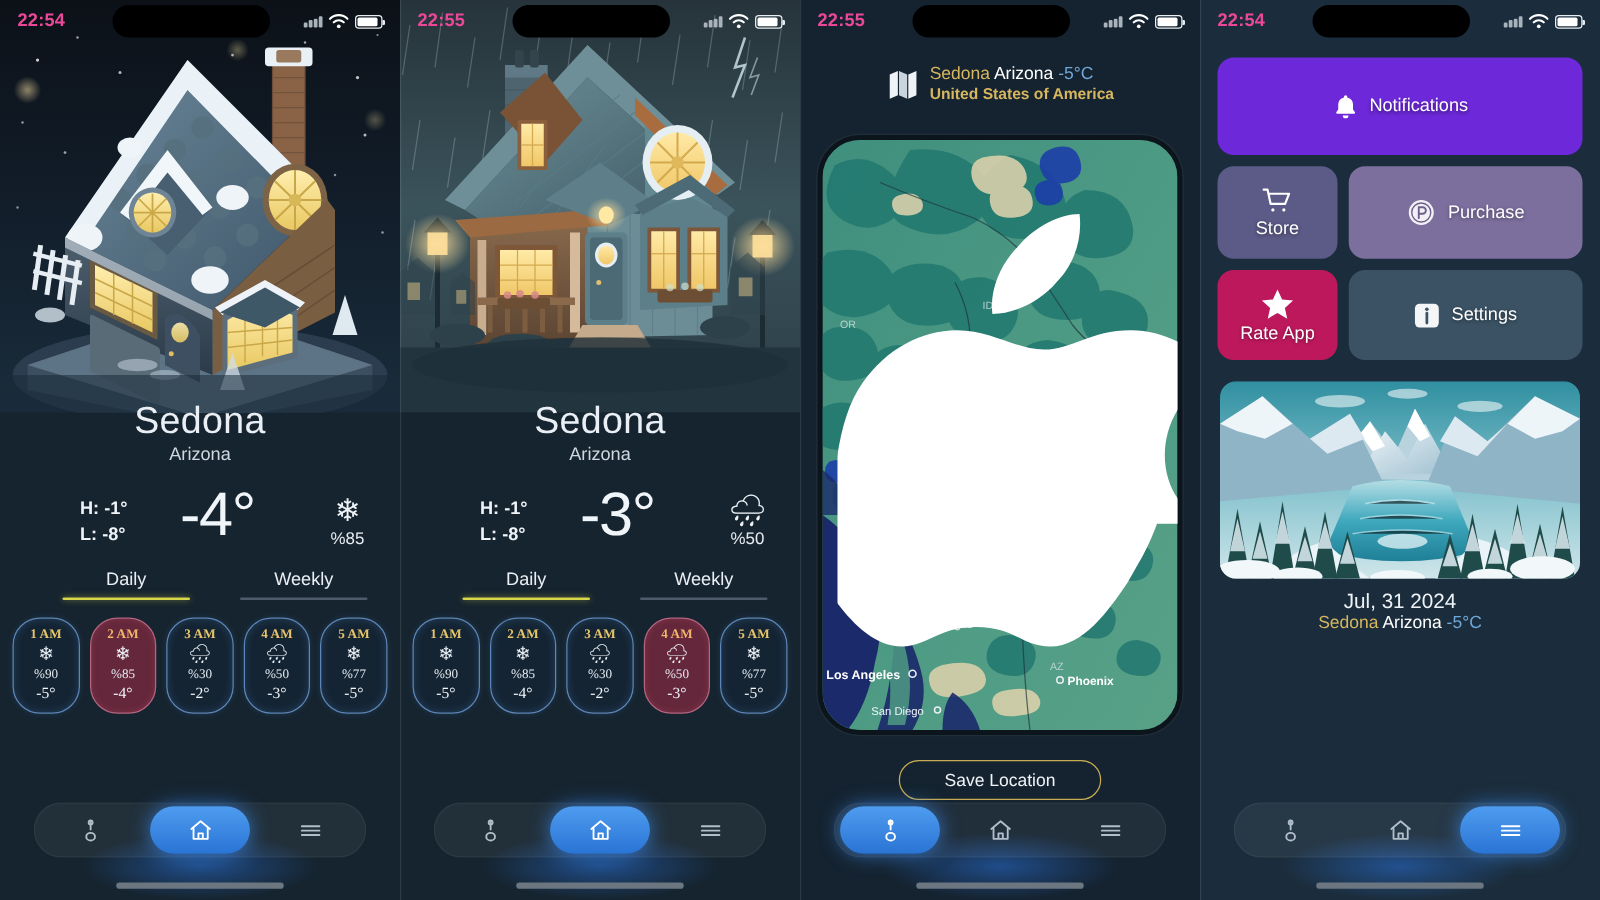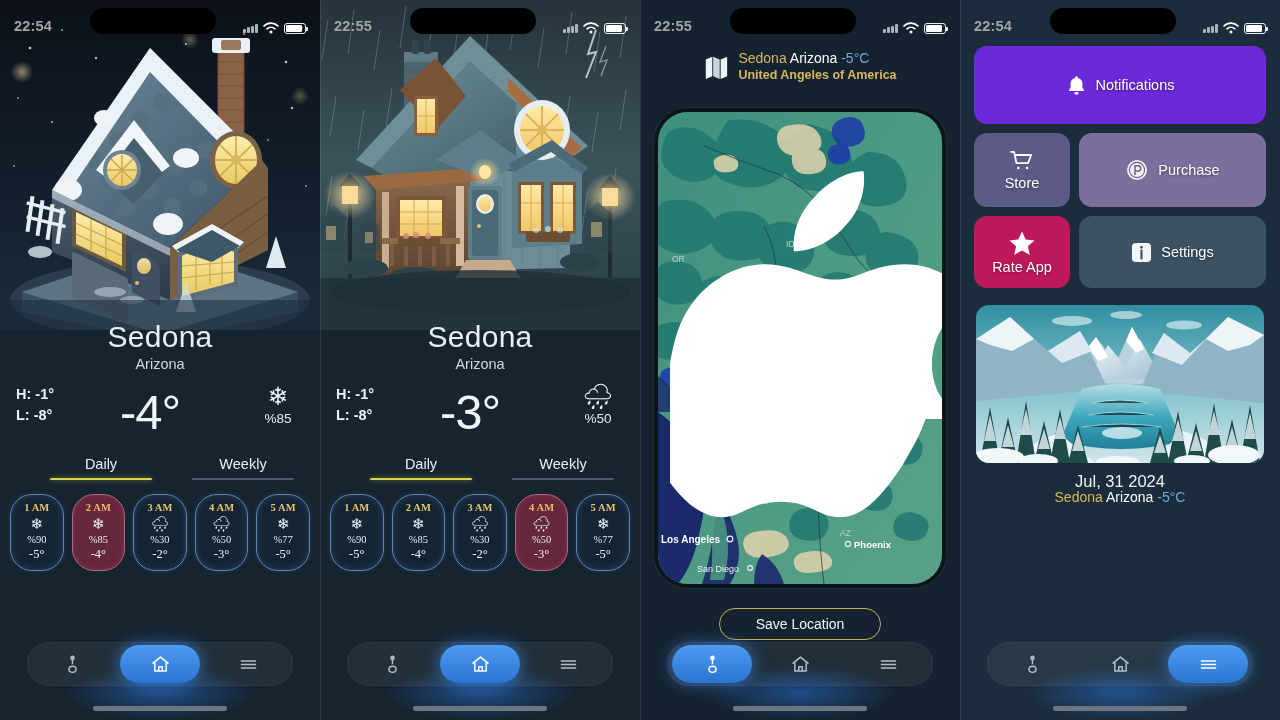--- a/index.html
+++ b/index.html
@@ -13,22 +13,22 @@
 
   .panel { position:relative; width:320px; height:720px; overflow:hidden; background:#16242f; }
   .panel.p1 { width:320px; }
   .panel.p2 { width:320px; }
   .panel.p3 { width:320px; }
   .panel.p4 { width:320px; }
 
   
   .statusbar {
     position:absolute; top:0; left:0; right:0; height:34px;
-    display:flex; align-items:flex-end; z-index:40;
-    padding:0 14px; color:#a3a3a3;
+    display:flex; align-items:center; z-index:40;
+    padding:0 14px; color:#ec4899;
   }
   .sb-time { font-size:14.5px; font-weight:600; letter-spacing:.2px; width:62px; }
   .sb-notch {
     width:126px; height:26px; border-radius:14px; background:#000;
     margin:0 auto;
   }
   .sb-right { display:flex; align-items:center; gap:5px; margin-left:auto; }
   .sb-dots { display:flex; gap:1.5px; align-items:flex-end; height:9px; }
   .sb-dots i { display:block; width:2.5px; background:#a9b3bb; border-radius:1px; }
   .sb-dots i:nth-child(1){height:4px}
@@ -46,21 +46,21 @@
   .sb-batt i { display:block; height:100%; width:88%; background:#fff; border-radius:1.3px; }
 
   
   .hero { position:absolute; top:0; left:0; width:320px; height:330px; overflow:hidden; }
   .hero svg { display:block; width:320px; height:330px; }
 
   
   .winfo { position:absolute; top:320px; left:0; width:320px; color:#eef3f7; }
   .city { text-align:center; font-size:30px; font-weight:400; letter-spacing:.3px; color:#e9eff4; line-height:1.15; }
   .region { text-align:center; font-size:14.5px; color:#cfd8e0; margin-top:1px; font-weight:400;}
-  .rowmain { display:flex; align-items:flex-start; justify-content:space-between; padding:12px 16px 0 16px; }
+  .rowmain { display:flex; align-items:flex-end; justify-content:space-between; padding:12px 16px 0 16px;margin-left:48px; }
   .hl { font-size:14.5px; line-height:1.45; font-weight:700; color:#eef3f7; }
   .bigtemp { font-size:49px; font-weight:300; letter-spacing:-1px; color:#f0f5f9; margin-left:-6px; }
   .condbox { text-align:center; width:52px; }
   .condbox .gl { font-size:25px; line-height:1; display:block; }
   .condbox .pct { font-size:13.5px; margin-top:4px; color:#e6ecf1; }
 
   
   .tabs { display:flex; margin-top:16px; padding:0 6px; position:relative;margin-left:24px; }
   .tab { flex:1; text-align:center; font-size:14.5px; color:#e9eff4; padding-bottom:8px; position:relative; }
   .tab .ul { position:absolute; left:14%; right:14%; bottom:0; height:2px; background:#4c5c6b; border-radius:2px;}
@@ -773,21 +773,21 @@
         <path d="M3 6 L10 3 L10 24 L3 27 Z" fill="#eef3f7"></path>
         <path d="M11 3 L18 6 L18 27 L11 24 Z" fill="#c9d4dc"></path>
         <path d="M19 6 L26 3 L26 24 L19 27 Z" fill="#eef3f7"></path>
       </svg>
       <div class="mh-lines">
         <div class="mh-l1">
           <span class="mh-city">Sedona</span>
           <span class="mh-state">Arizona</span>
           <span class="mh-temp">-5°C</span>
         </div>
-        <div class="mh-l2">United Angeles of America</div>
+        <div class="mh-l2">United States of America</div>
       </div>
     </div>
 
     <div class="mapframe">
       <svg viewBox="0 0 284 472" xmlns="http://www.w3.org/2000/svg">
         <defs>
           <linearGradient id="landG" x1="0" y1="0" x2="1" y2="1">
             <stop offset="0" stop-color="#3f8f7e"></stop>
               <stop offset=".5" stop-color="#4d9a84"></stop>
               <stop offset="1" stop-color="#58a187"></stop>

